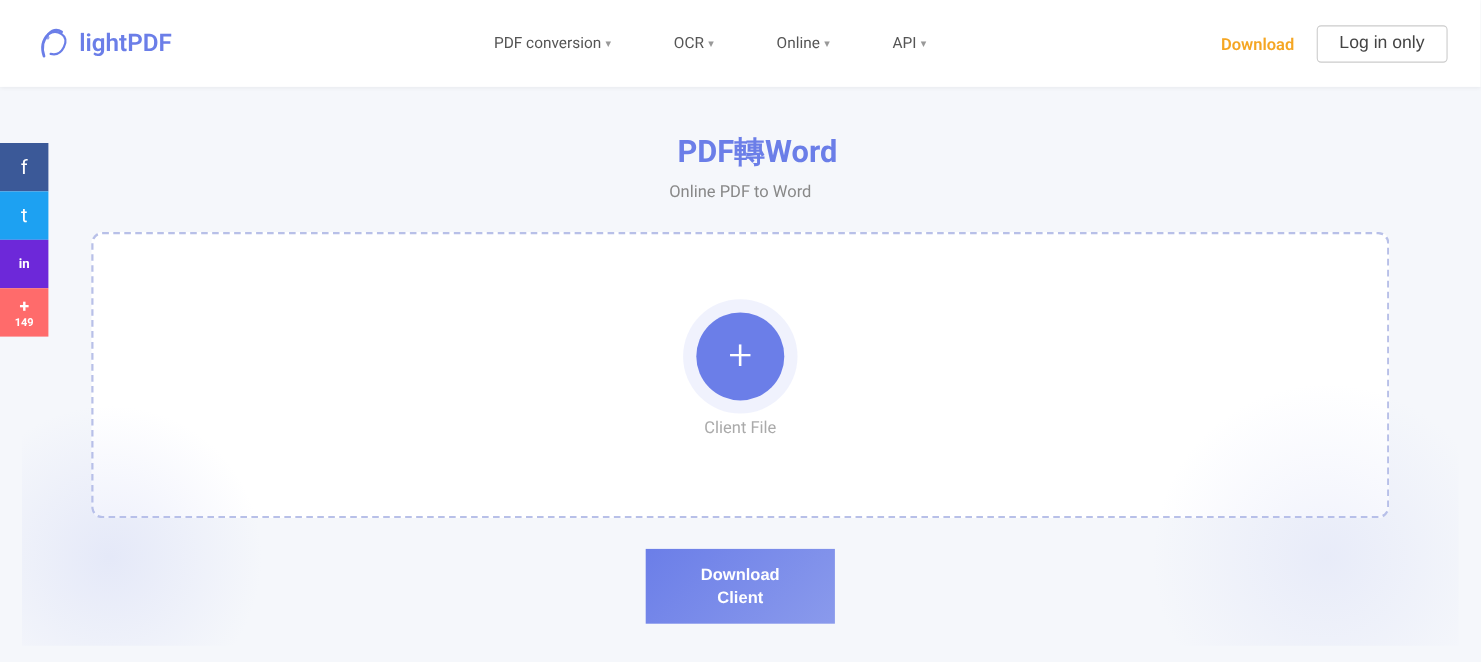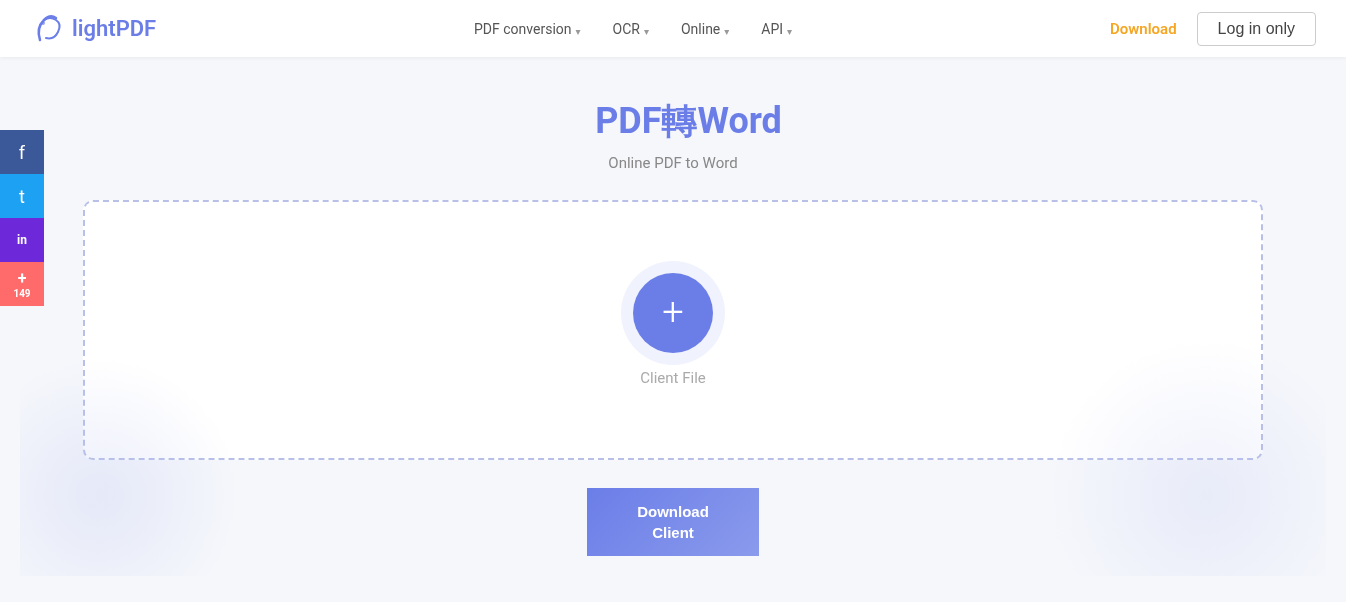--- a/index.html
+++ b/index.html
@@ -6,21 +6,21 @@
     body {
       font-family: -apple-system, BlinkMacSystemFont, 'Segoe UI', Roboto, sans-serif;
       background: #f5f7fb;
       min-height: 602px;
       overflow-x: hidden;
     }
 
     
     .header {
       background: #fff;
-      height: 57px;
+      height: 79px;
       display: flex;
       align-items: center;
       justify-content: space-between;
       padding: 0 30px;
       box-shadow: 0 1px 4px rgba(0,0,0,0.06);
       position: relative;
       z-index: 10;
       gap: 43px;
     }
     .logo-area {
@@ -45,22 +45,23 @@
       align-items: center;
       gap: 32px;
       flex: 1;
       justify-content: center;
     }
     .nav-item {
       font-size: 14px;
       color: #555;
       cursor: pointer;
       display: flex;
-      align-items: flex-end;
+      align-items: center;
       gap: 4px;
+      margin-left: 25px;
     }
     .chevron {
       font-size: 10px;
       color: #999;
     }
     .header-actions {
       display: flex;
       align-items: center;
       gap: 20px;
     }
@@ -138,21 +139,21 @@
       bottom: -80px;
       right: -40px;
       width: 320px;
       height: 320px;
       border-radius: 50%;
       background: radial-gradient(circle, rgba(180,190,240,0.2) 0%, rgba(180,190,240,0) 70%);
       pointer-events: none;
     }
 
     .page-title {
-      font-size: 36px;
+      font-size: 28px;
       font-weight: 700;
       color: #6b7ee8;
       margin-bottom: 8px;
       margin-left: 31px;
     }
     .page-subtitle {
       font-size: 15px;
       color: #888;
       margin-bottom: 28px;
     }

